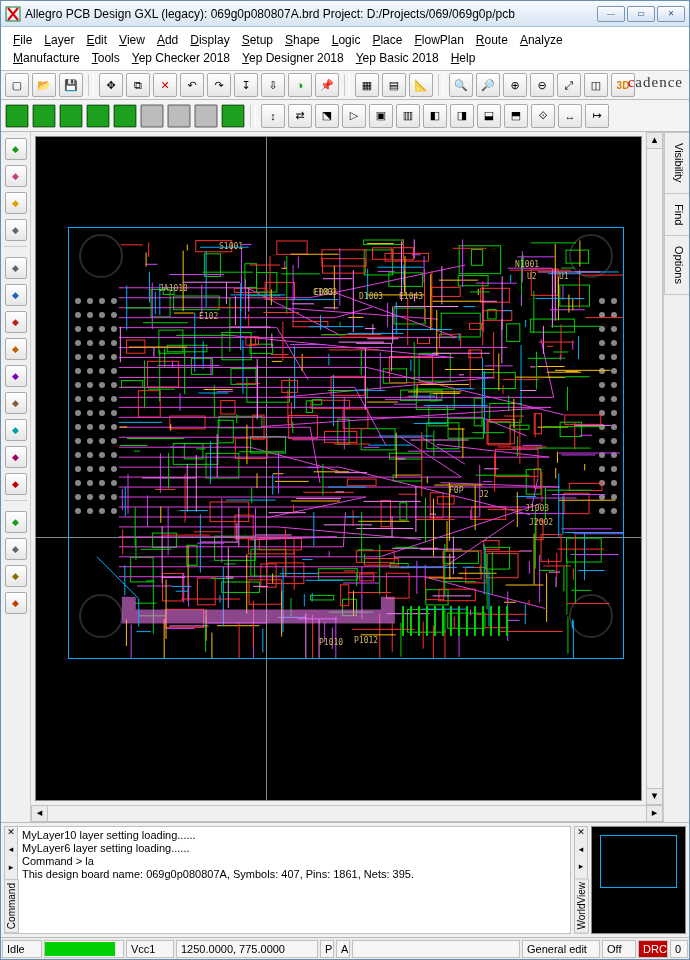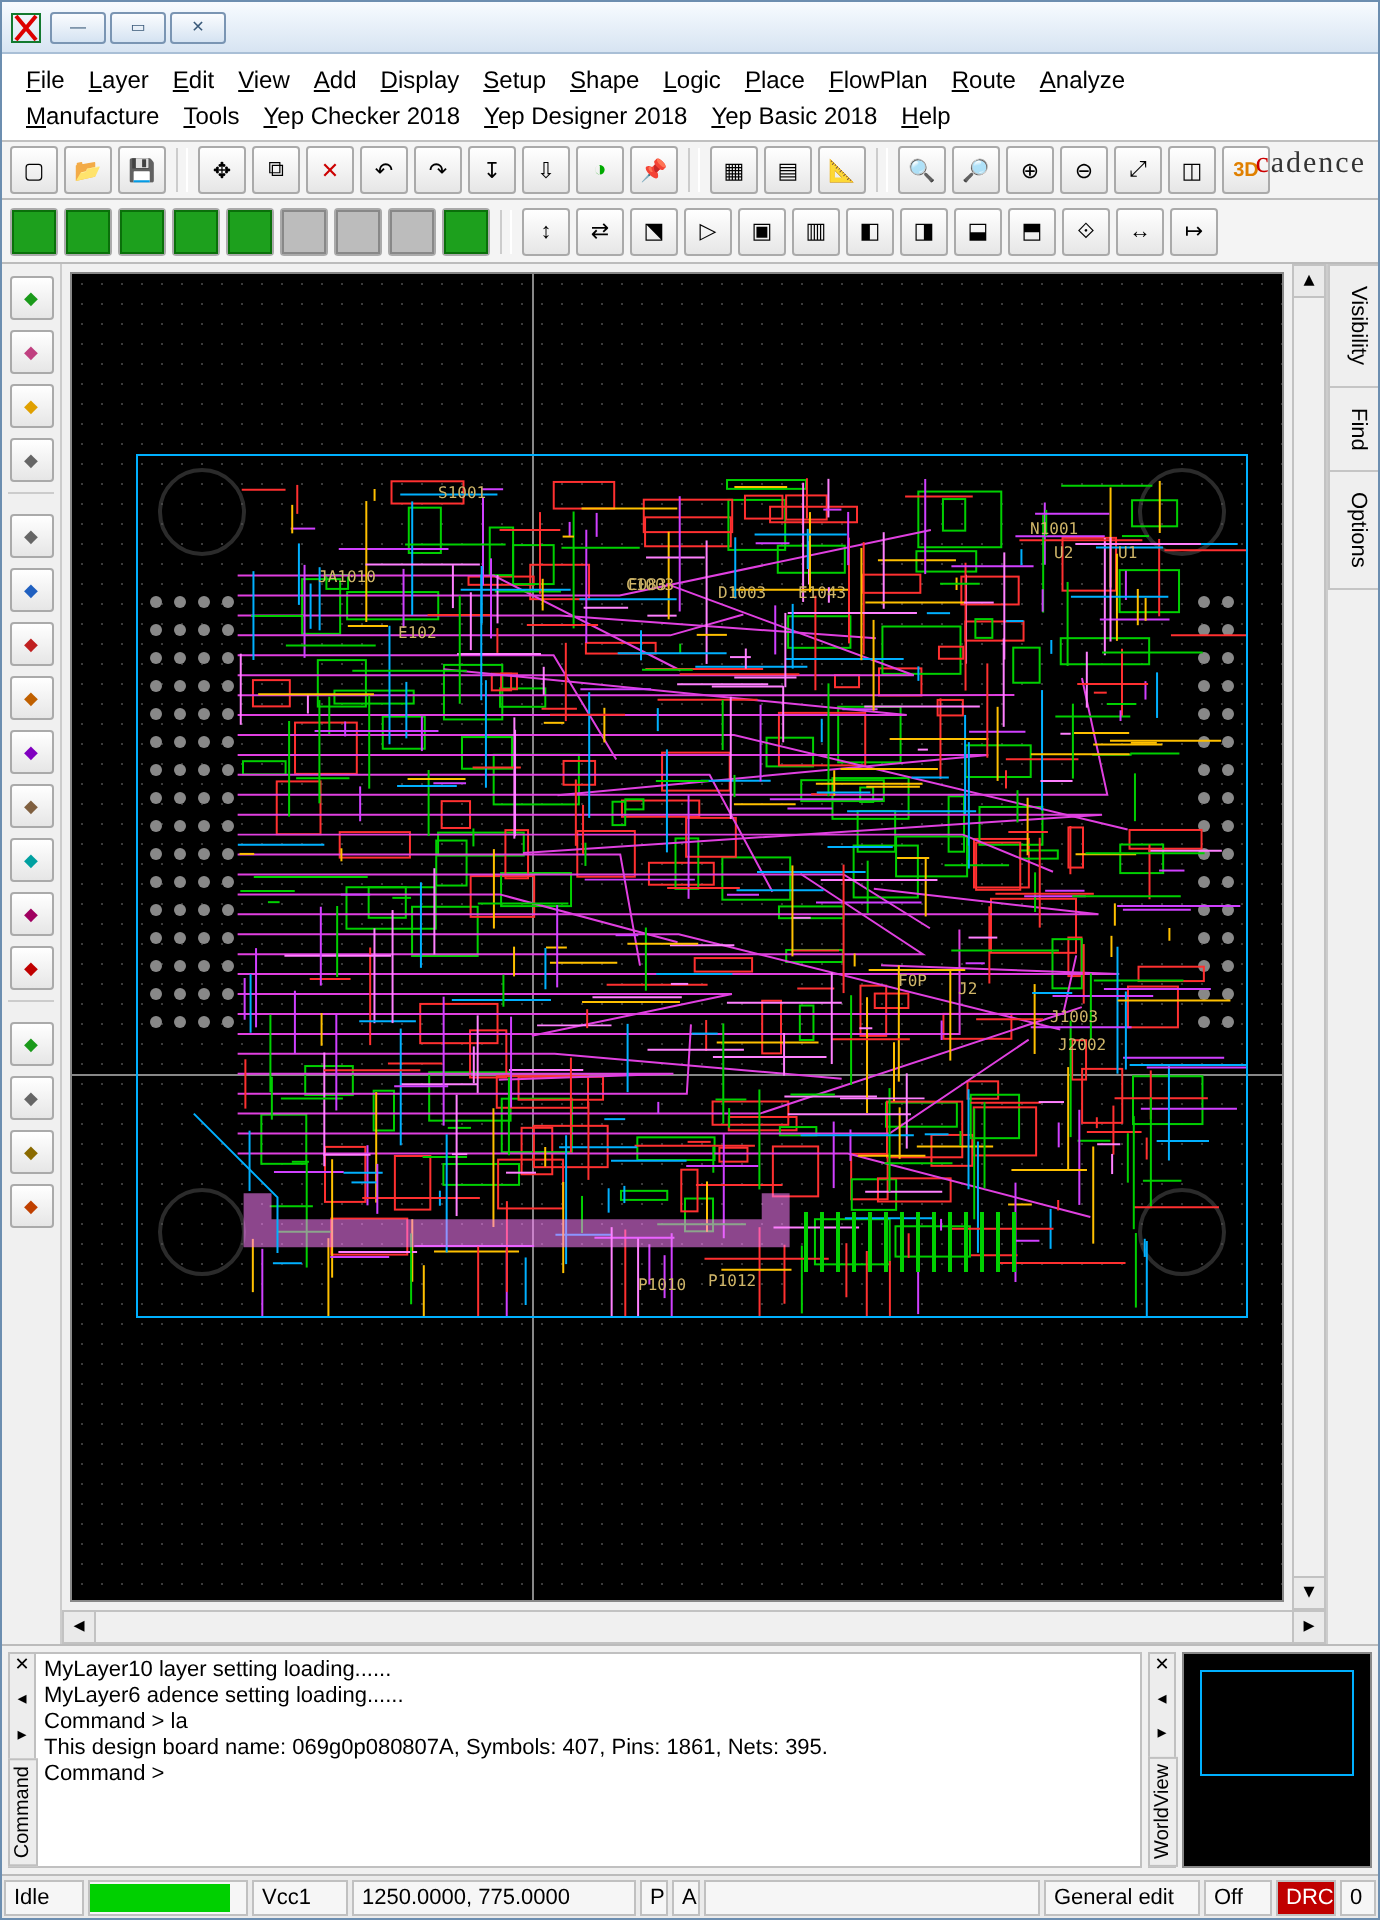--- a/index.html
+++ b/index.html
@@ -54,20 +54,21 @@
 </head>
 <body>
 
 <div class="window">
 
   <div class="titlebar">
     <svg class="icon" viewBox="0 0 16 16">
       <path d="M3 2 L13 14 M13 2 L3 14" stroke="#d00" stroke-width="2" fill="none"></path>
       <rect x="1" y="1" width="14" height="14" stroke="#137a2f" fill="none"></rect>
     </svg>
+    <div class="title">Allegro PCB Design GXL (legacy): 069g0p080807A.brd  Project: D:/Projects/069/069g0p/pcb</div>
     <div class="winbtns">
       <div class="winbtn">—</div>
       <div class="winbtn">▭</div>
       <div class="winbtn">✕</div>
     </div>
   </div>
 
   <div class="menubar" style="position:relative;">
     <div style="display:flex;flex-wrap:wrap;width:570px;">
       <div id="menu-row1" style="display:flex;flex-wrap:nowrap;width:100%;">
@@ -1107,24 +1108,23 @@
   <div class="bottom-panel">
     <div class="cmdbox" style="flex-direction:row;">
       <div class="cmdside">
         <span>✕</span>
           <span>◂</span>
           <span>▸</span>
         <span class="sidelabel">Command</span>
       </div>
       <div class="cmdcontent" id="cmdlines">
           <div>MyLayer10 layer setting loading......</div>
-          <div>MyLayer6 adence setting loading......</div>
+          <div>MyLayer6 layer setting loading......</div>
           <div>Command &gt; la</div>
           <div>This design board name: 069g0p080807A, Symbols: 407, Pins: 1861, Nets: 395.</div>
-          <div>Command &gt;</div>
         </div>
     </div>
     <div style="width:14px;margin:3px 0; display:flex; flex-direction:column;">
       <div class="cmdside" style="flex:1;">
         <span>✕</span>
           <span>◂</span>
           <span>▸</span>
         <span class="sidelabel">WorldView</span>
       </div>
     </div>

